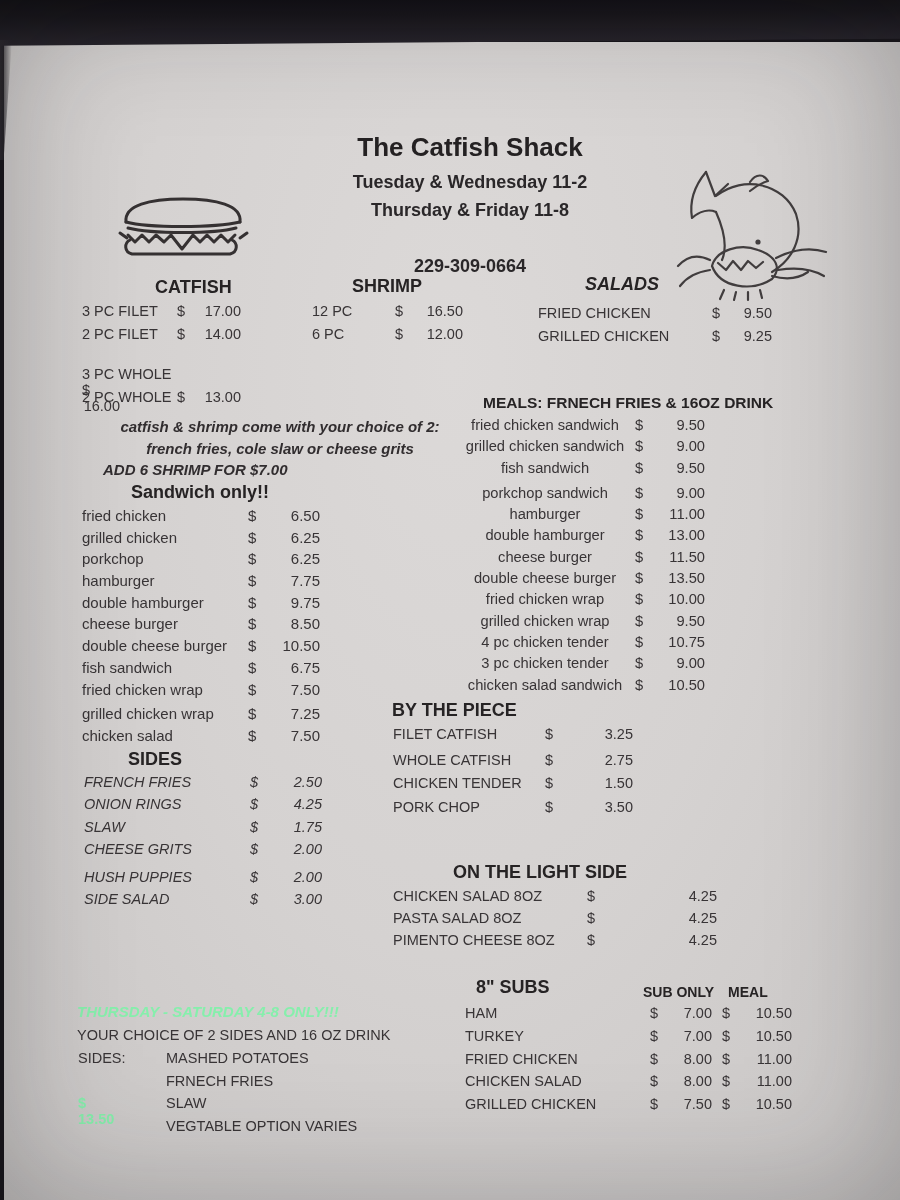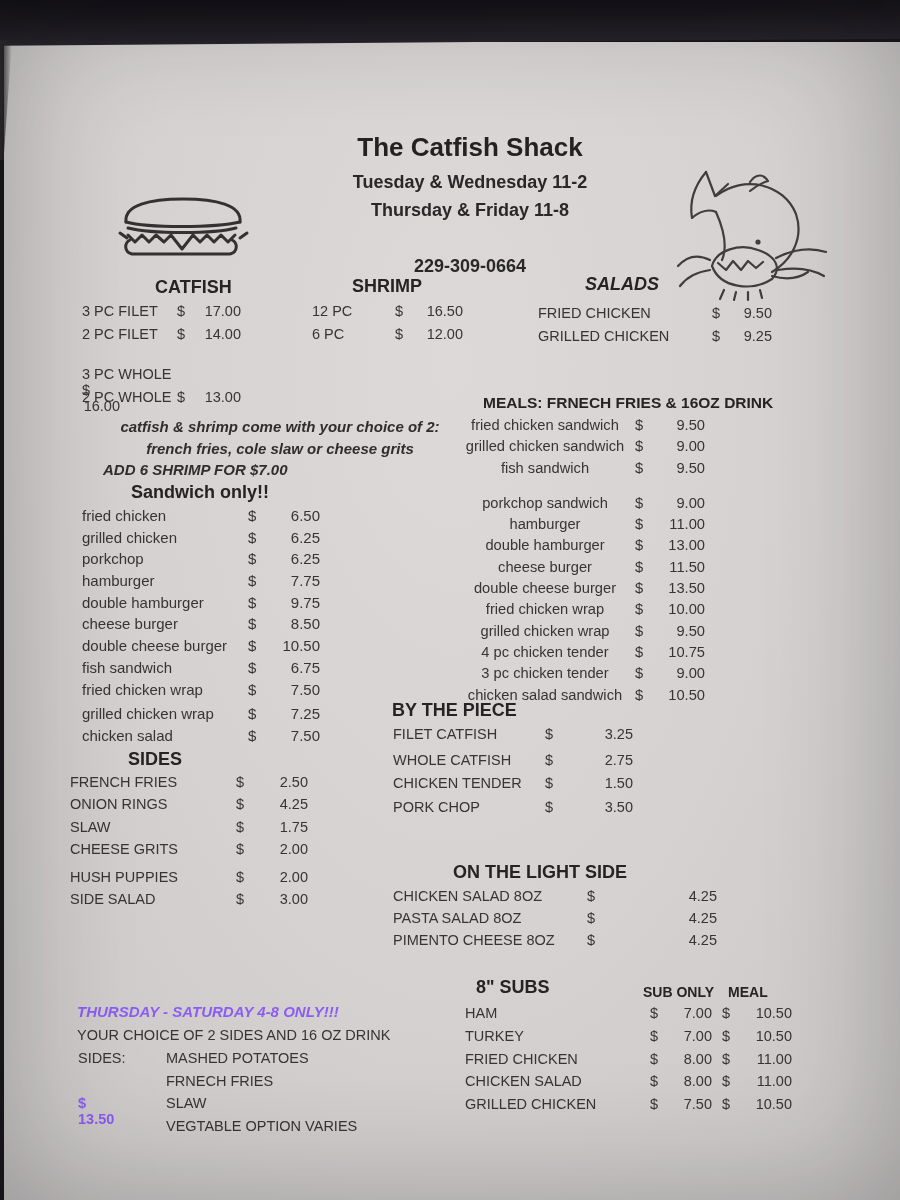--- a/index.html
+++ b/index.html
@@ -30,21 +30,21 @@
   .menu{ position:absolute; inset:0; color:#3a3637; }
 
   
   .h-title{ position:absolute; left:250px; top:132px; width:440px; text-align:center;
             font-size:26px; font-weight:bold; color:#242122; letter-spacing:0px;}
   .h-line{ position:absolute; width:440px; left:250px; text-align:center;
            font-size:18px; font-weight:bold; color:#2a2729;}
   .sec-h{ position:absolute; font-weight:bold; color:#262324; font-size:18px; white-space:nowrap;}
   .sec-h.small{ font-size:15.5px; }
   .note{ position:absolute; font-style:italic; font-weight:bold; font-size:15px; color:#312d2f; white-space:nowrap;}
-  .red{ color:#8b5cf6; }
+  .red{ color:#86efac; }
 
   
   .list{ position:absolute; font-size:14.5px; color:#383436; }
   .row{ display:flex; align-items:flex-start; white-space:nowrap; }
   .row span{ display:block; }
   .lbl{ text-align:left; }
   .cur{ text-align:left; }
   .price{ text-align:right; }
 
   .catfish-list{ left:82px; top:303px; }
@@ -58,29 +58,29 @@
 
   .salads-list{ left:538px; top:305px; }
   .salads-list .row{ height:23px; }
   .salads-list .lbl{ width:174px; } .salads-list .cur{ width:28px; } .salads-list .price{ width:32px; }
 
   .sandwich-list{ left:82px; top:507px; font-size:15px; }
   .sandwich-list .row{ height:21.7px; }
   .sandwich-list .lbl{ width:166px; } .sandwich-list .cur{ width:26px; } .sandwich-list .price{ width:46px; }
   .sandwich-list .gap{ margin-top:3px; }
 
-  .sides-list{ left:70px; top:774px; }
+  .sides-list{ left:84px; top:774px;font-style:italic; }
   .sides-list .row{ height:22.4px; }
   .sides-list .lbl{ width:166px; } .sides-list .cur{ width:26px; } .sides-list .price{ width:46px; }
   .sides-list .gap{ margin-top:5px; }
 
   .meals-list{ left:455px; top:417px; font-size:14.7px; }
   .meals-list .row{ height:21.3px; }
   .meals-list .lbl{ width:180px; text-align:center; } .meals-list .cur{ width:26px; } .meals-list .price{ width:44px; }
-  .meals-list .gap{ margin-top:14px; }
+  .meals-list .gap{ margin-top:4px; }
 
   .piece-list{ left:393px; top:726px; }
   .piece-list .row{ height:23.5px; }
   .piece-list .lbl{ width:152px; } .piece-list .cur{ width:30px; } .piece-list .price{ width:58px; }
   .piece-list .gap{ margin-top:2px; }
 
   .light-list{ left:393px; top:888px; }
   .light-list .row{ height:22px;gap:42px; }
   .light-list .lbl{ width:152px; } .light-list .cur{ width:30px; } .light-list .price{ width:58px; }
 

